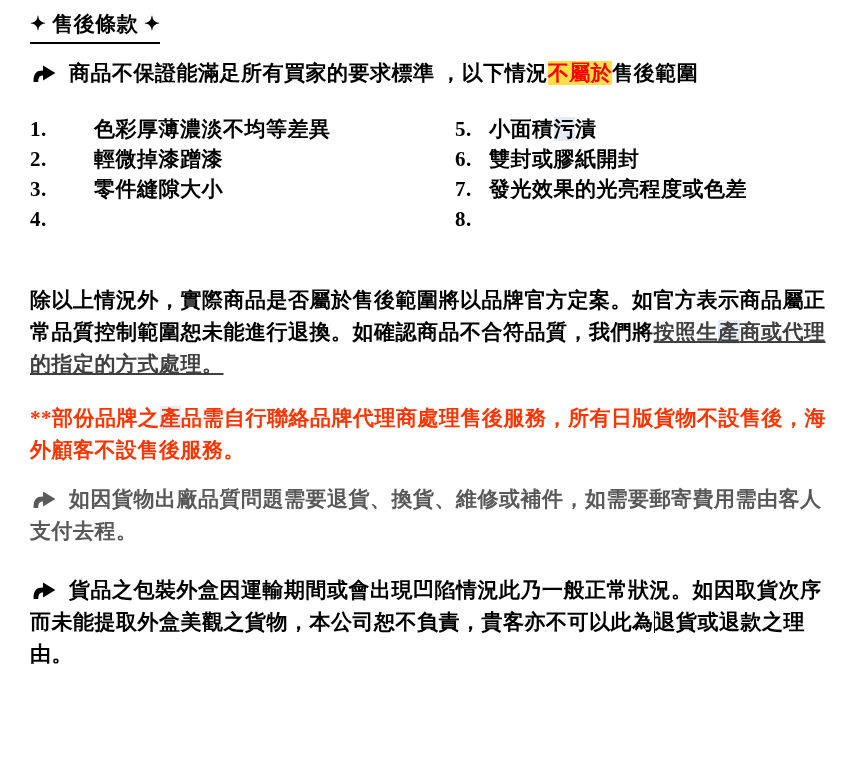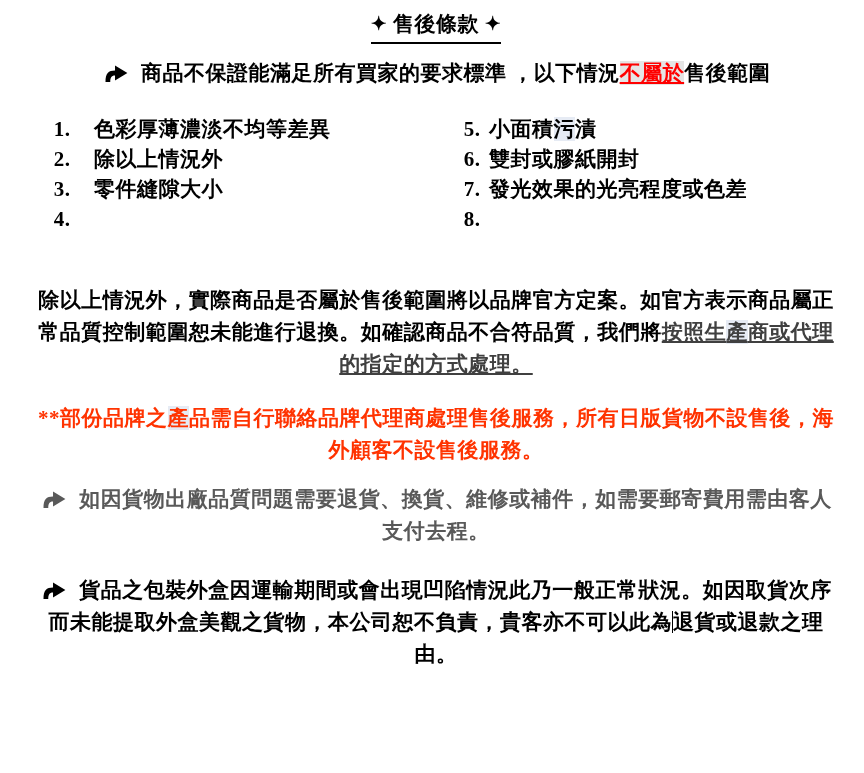--- a/index.html
+++ b/index.html
@@ -12,21 +12,20 @@
     height: 773px;
     overflow: hidden;
     font-family: "Liberation Serif", "DejaVu Serif", serif;
     font-weight: 700;
     font-size: 21px;
     color: #000000;
     letter-spacing: 0.5px;
   }
   .doc {
     padding: 6px 22px 0 30px;
-    text-align: center;
   }
   p { margin: 0; line-height: 32px; }
   .title-line { margin-top: 2px; }
   .title-underline {
     border-bottom: 2px solid #000;
     padding-bottom: 1px;
     display: inline-block;
   }
   .star { font-size: 19px; display: inline-block; transform: translateY(-1px); }
   .p-intro { margin-top: 4px; }
@@ -41,22 +40,21 @@
   .num-left { width: 64px; flex: 0 0 64px; }
   .num-right { width: 34px; flex: 0 0 34px; }
   .p-after { margin-top: 50px; }
   .p-red { margin-top: 22px; color: #ff3300; }
   .p-gray { margin-top: 17px; color: #595959; }
   .p-box { margin-top: 27px; }
   .gray-tail { color: #404040; text-decoration: underline; }
   .sub-char { background: #e6ebf4; }
   .hl-notin {
     color: #ff0000;
-    background: #e5e5e5;
-    text-decoration: underline;
+    background: #fde047;
     text-decoration-color: #ff0000;
   }
   .arrow-ic {
     display: inline-block;
     width: 27px;
     height: 20px;
     vertical-align: -3px;
     margin-right: 12px;
   }
   .caret {
@@ -86,21 +84,21 @@
       </svg><span>商品不保證能滿足所有買家的要求標準 ，以下情況</span><span class="hl-notin">不屬於</span><span>售後範圍</span></p>
 
   <div class="list-wrap">
     <div class="list-col-left">
       <div class="list-row">
           <span class="num-left">1.</span>
           <span><span>色彩厚薄濃淡不均等差異</span><span class="sub-char"></span><span></span></span>
         </div>
       <div class="list-row">
           <span class="num-left">2.</span>
-          <span><span>除以上情況外</span><span class="sub-char"></span><span></span></span>
+          <span><span>輕微掉漆蹭漆</span><span class="sub-char"></span><span></span></span>
         </div>
       <div class="list-row">
           <span class="num-left">3.</span>
           <span><span>零件縫隙大小</span><span class="sub-char"></span><span></span></span>
         </div>
       <div class="list-row">
           <span class="num-left">4.</span>
         </div>
     </div>
     <div class="list-col-right">

